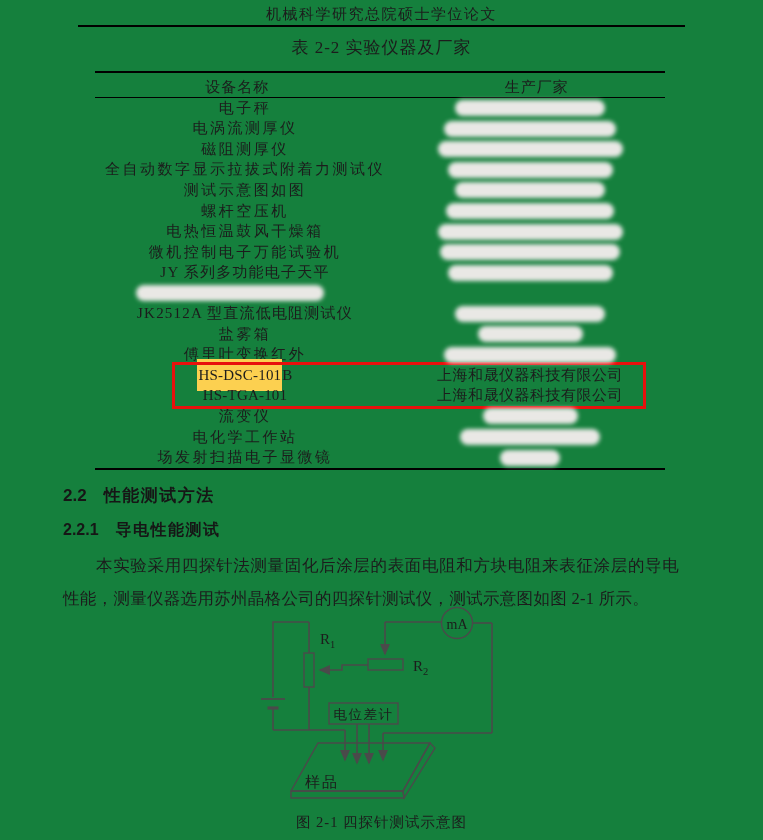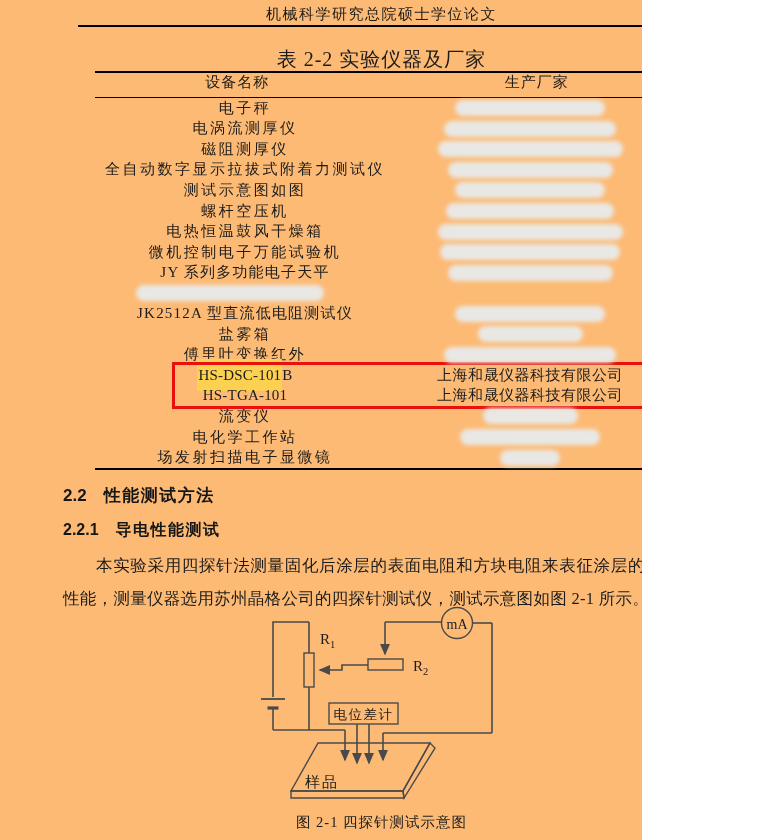--- a/index.html
+++ b/index.html
@@ -1,39 +1,39 @@
 <!DOCTYPE html>
 <html><head>
 <meta charset="utf-8">
 <style>
   html,body{margin:0;padding:0;background:#fff;}
   .page{
-    position:relative;width:642px;height:840px;background:#fdba74;
+    position:relative;width:763px;height:840px;background:#15803d;
     font-family:"Liberation Serif","DejaVu Serif",serif;color:#1c1c1c;
     overflow:hidden;
   }
   
   .page-header{
     position:absolute;top:5px;left:0;width:763px;text-align:center;
     font-size:15px;letter-spacing:1.5px;
   }
   .header-rule{
     position:absolute;top:25px;left:78px;width:607px;height:2px;background:#000;
   }
   
   .table-title{
-    position:absolute;top:46px;left:0;width:763px;text-align:center;
-    font-size:20px;letter-spacing:1px;
+    position:absolute;top:36px;left:0;width:763px;text-align:center;
+    font-size:17px;letter-spacing:1px;
   }
   .instr-table{
     position:absolute;top:71px;left:95px;width:570px;
     border-top:2.5px solid #000;border-bottom:2.5px solid #000;
   }
   .t-head{
-    display:flex;height:24px;align-items:flex-start;border-bottom:1px solid #000;
+    display:flex;height:24px;align-items:flex-end;border-bottom:1px solid #000;
     font-size:15px;letter-spacing:1px;gap:29px;
   }
   .t-head .cl,.t-row .cl{width:300px;text-align:center;}
   .t-head .cr,.t-row .cr{width:270px;text-align:center;}
   .t-body{position:relative;}
   .t-row{display:flex;height:20.55px;align-items:center;font-size:15px;}
   .t-row .cl{letter-spacing:2.5px;}
   .t-row .cl .latin,.t-row .cl.latin, .latin{letter-spacing:0.2px;}
   .t-row .cr{letter-spacing:0.5px;}
   .blob{

